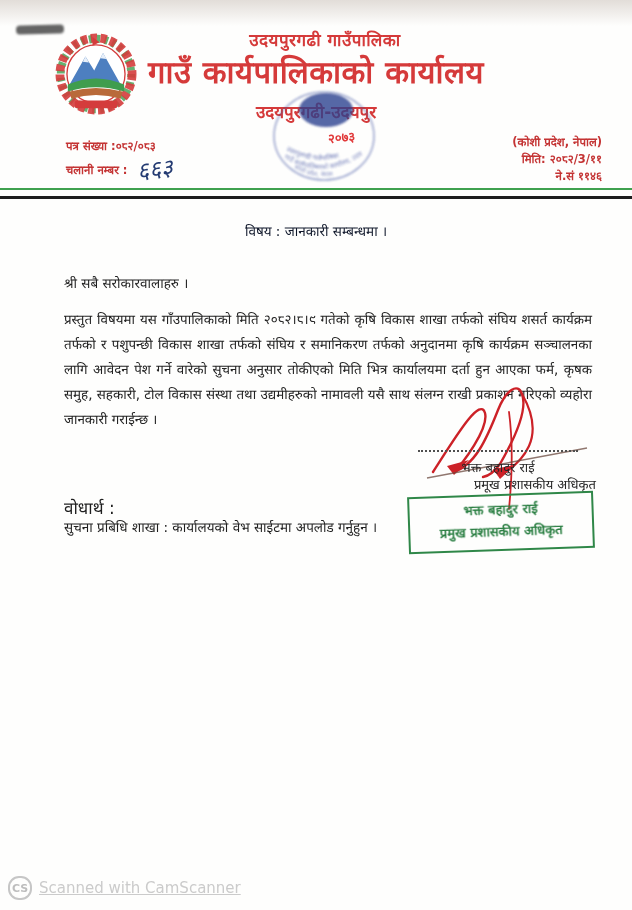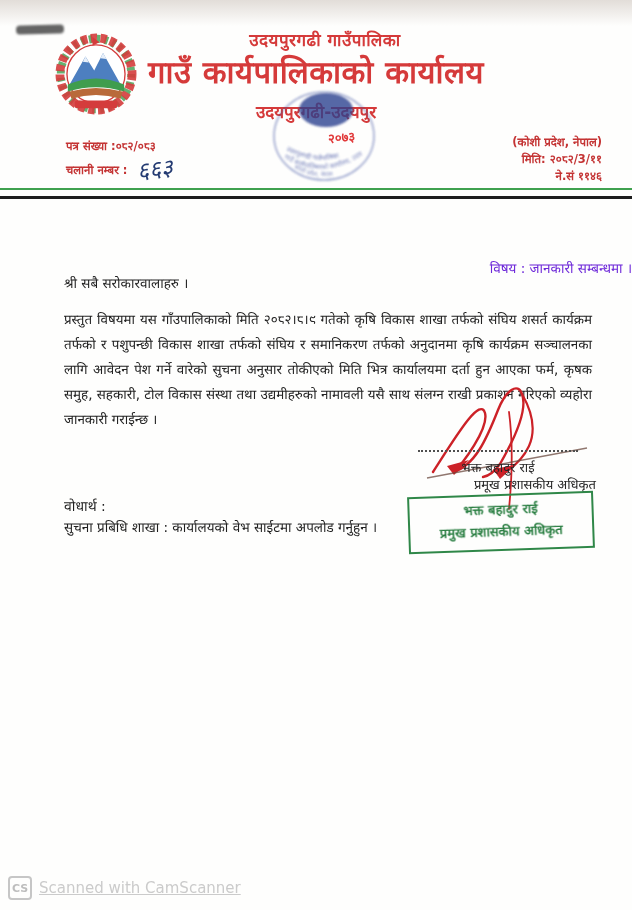--- a/index.html
+++ b/index.html
@@ -25,43 +25,43 @@
   
   .meta-left{position:absolute;left:66px;top:136px;color:#c43434;
     font-size:11.5px;font-weight:bold;line-height:20px;}
   .handwritten{display:inline-block;font-size:23px;font-weight:400;font-style:italic;
     color:#243b72;transform:rotate(-7deg);margin-left:10px;position:relative;top:3px;}
   .meta-right{position:absolute;right:30px;top:134px;text-align:right;color:#c43434;
     font-size:11.5px;font-weight:bold;line-height:17px;}
   .line-green{position:absolute;left:0;top:188px;width:100%;height:2px;background:#3fa14f;}
   .line-black{position:absolute;left:0;top:196px;width:100%;height:3px;background:#1d1d1d;}
   
-  .subject{position:absolute;left:0;top:222px;width:100%;text-align:right;
-    font-size:13.5px;color:#6d28d9;margin-top:37px;}
+  .subject{position:absolute;left:0;top:222px;width:100%;text-align:center;
+    font-size:13.5px;color:#0f172a;}
   .salutation{position:absolute;left:64px;top:274px;font-size:13.5px;}
   .body-par{position:absolute;left:64px;top:307px;width:528px;font-size:13.4px;
     line-height:25px;text-align:justify;color:#232323;}
   
   .sig-svg{position:absolute;left:425px;top:380px;width:165px;height:133px;}
   .dotted-line{position:absolute;left:418px;top:450px;width:160px;
     border-bottom:2px dotted #4f4f4f;}
   .sig-name{position:absolute;left:408px;top:458px;width:180px;text-align:center;
     font-size:13px;color:#262626;}
   .sig-title{position:absolute;left:400px;top:475px;width:196px;text-align:right;
     font-size:13px;color:#262626;}
   .green-stamp{position:absolute;left:408px;top:494px;width:182px;height:50px;
     border:2px solid #2f8748;transform:rotate(-2deg);color:#2b7f43;
     text-align:center;font-weight:bold;font-size:13px;line-height:22px;
     padding-top:3px;filter:blur(.3px);background:rgba(255,255,255,.0);}
   
-  .cc-label{position:absolute;left:64px;top:496px;font-size:14px;}
+  .cc-label{position:absolute;left:64px;top:496px;font-size:17px;}
   .cc-line{position:absolute;left:64px;top:518px;font-size:13.5px;}
   
   .footer{position:absolute;left:8px;top:876px;display:flex;align-items:center;gap:7px;}
-  .cs-badge{width:20px;height:20px;border:2px solid #c6c6c6;border-radius:4px;
+  .cs-badge{width:20px;height:20px;border:2px solid #c6c6c6;border-radius:11px;
     color:#bdbdbd;font-size:11px;font-weight:bold;display:flex;
     align-items:center;justify-content:center;}
   .cs-text{font-size:15px;color:#cbcbcb;text-decoration:underline;}
 </style>
 </head>
 <body>
 
 <div class="page">
   <div class="top-shade"></div>
   <div class="clip-mark"></div>

